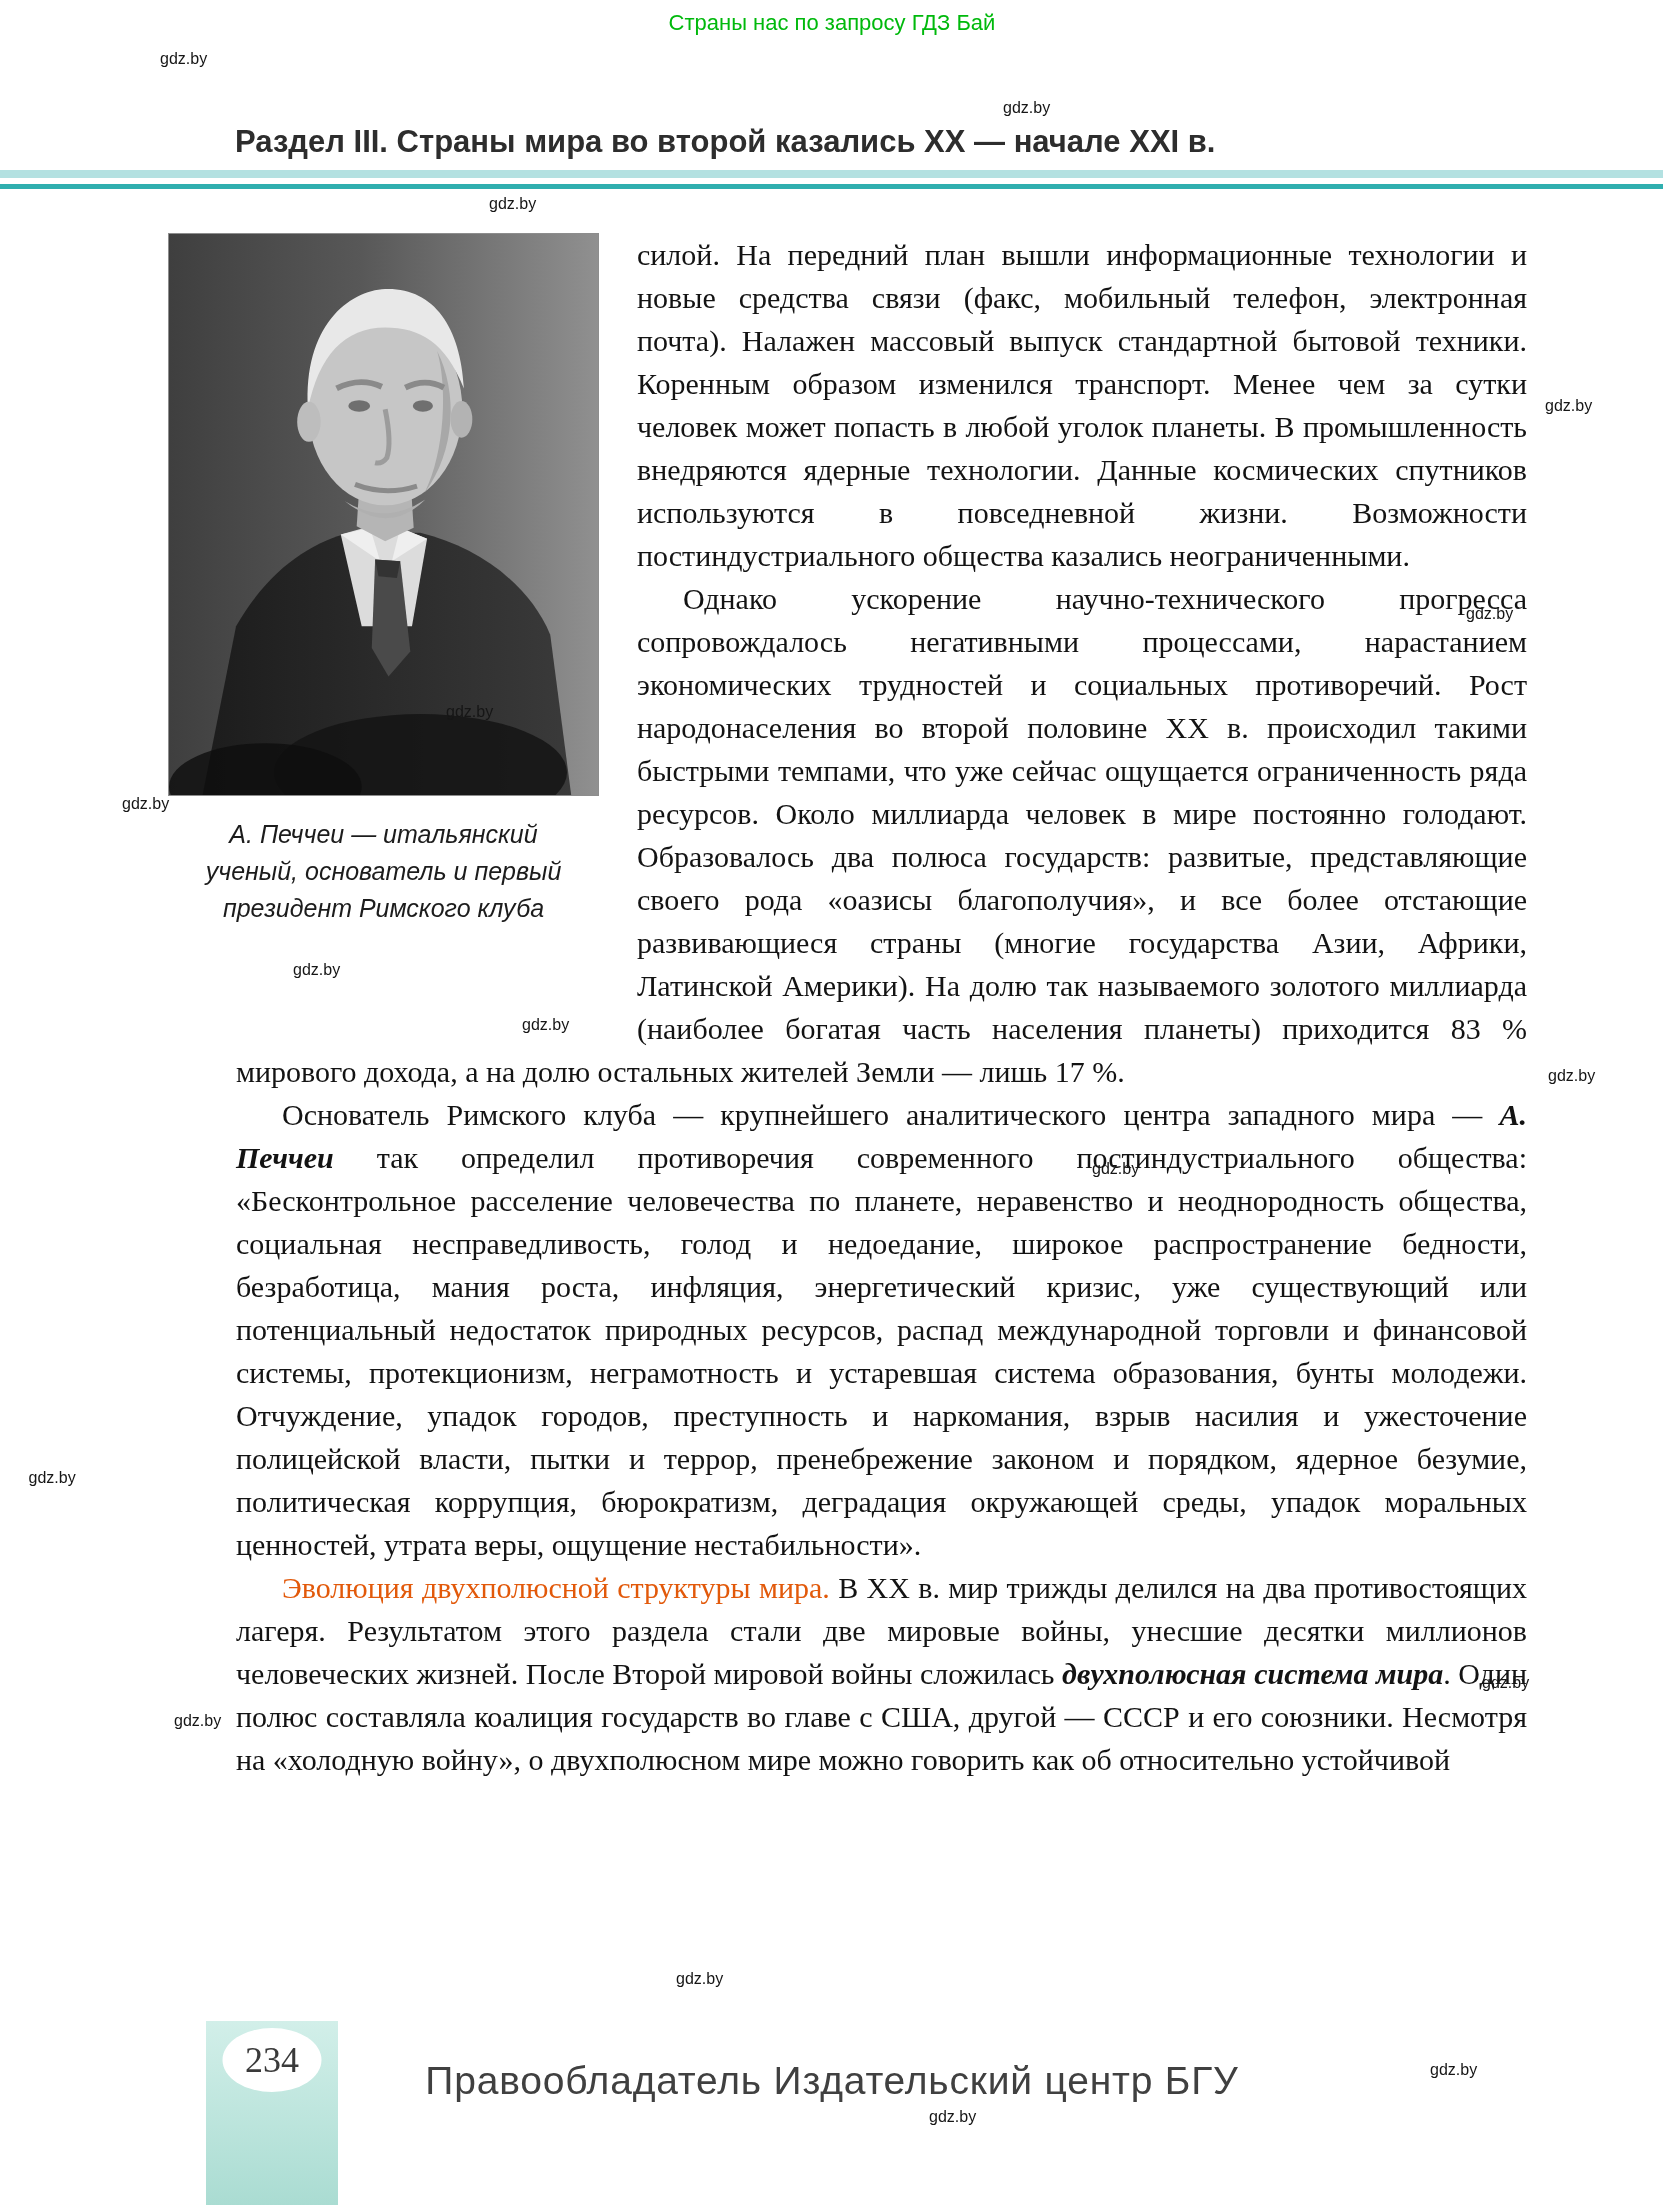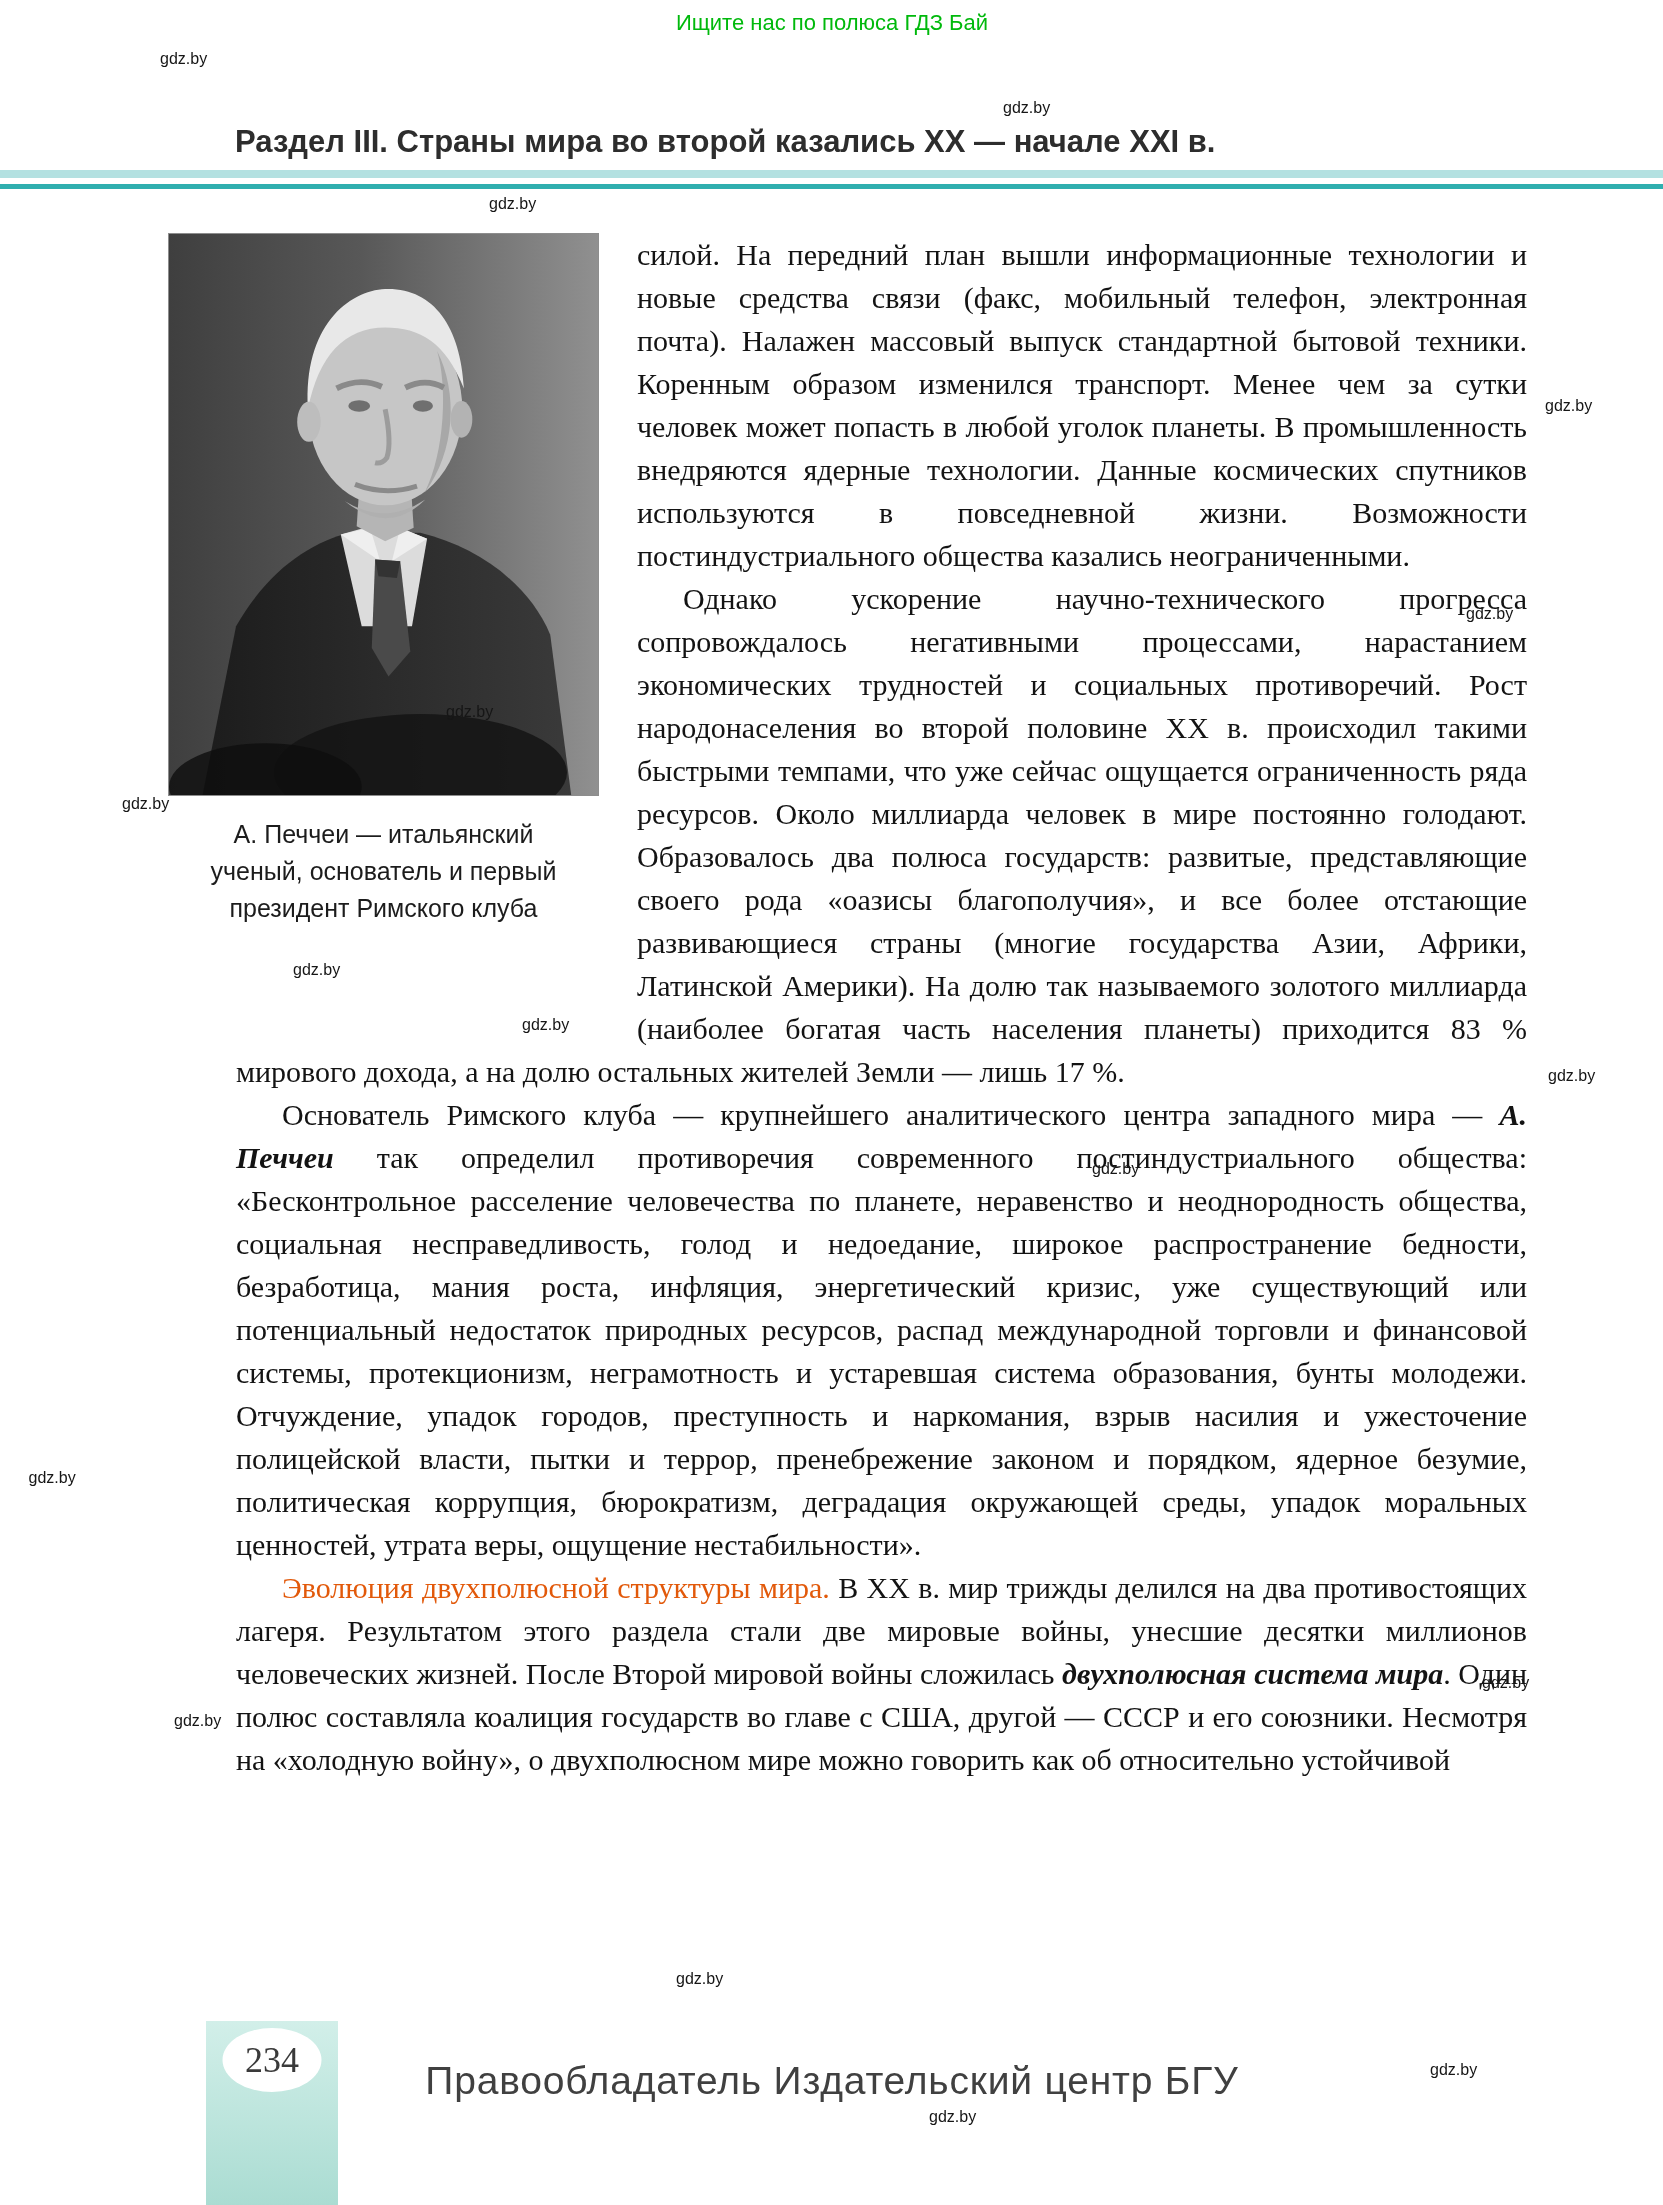--- a/index.html
+++ b/index.html
@@ -48,21 +48,21 @@
   }
   .photo-frame {
     width:431px; height:563px;
     border:0.8px solid #8d8d8d; background:#555;
   }
   .photo-frame svg { display:block; width:100%; height:100%; }
   figcaption {
     width:394px; margin:20px auto 0;
     font-family:"Liberation Sans", sans-serif;
     font-size:25px; line-height:37px; text-align:center;
-    color:#1c1c1c; text-indent:0;
+    color:#1c1c1c; text-indent:0;font-style:italic;
   }
 
   .lead-orange { color:#e2590a; font-weight:normal; }
   .bi { font-style:italic; font-weight:bold; }
 
   
   .page-num-block {
     position:absolute; left:206px; top:2021px; width:132px; height:184px;
     background:linear-gradient(180deg,#d2efe9 0%, #aadcd2 100%);
   }
@@ -84,21 +84,21 @@
     text-align:center; color:#00a30c;
     font-family:"Liberation Sans", sans-serif; font-size:22.6px;
     cursor:pointer;
   }
 </style>
 </head>
 <body>
 
 <div class="page">
 
-  <div class="promo-top">Ищите нас по полюса ГДЗ Бай</div>
+  <div class="promo-top">Страны нас по запросу ГДЗ Бай</div>
 
   <span class="watermark" style="left:160px;top:50px">gdz.by</span>
   <span class="watermark" style="left:1003px;top:99px">gdz.by</span>
   <span class="watermark" style="left:489px;top:195px">gdz.by</span>
   <span class="watermark" style="left:1545px;top:397px">gdz.by</span>
   <span class="watermark" style="left:1466px;top:605px">gdz.by</span>
   <span class="watermark" style="left:446px;top:703px">gdz.by</span>
   <span class="watermark" style="left:122px;top:795px">gdz.by</span>
   <span class="watermark" style="left:293px;top:961px">gdz.by</span>
   <span class="watermark" style="left:522px;top:1016px">gdz.by</span>

